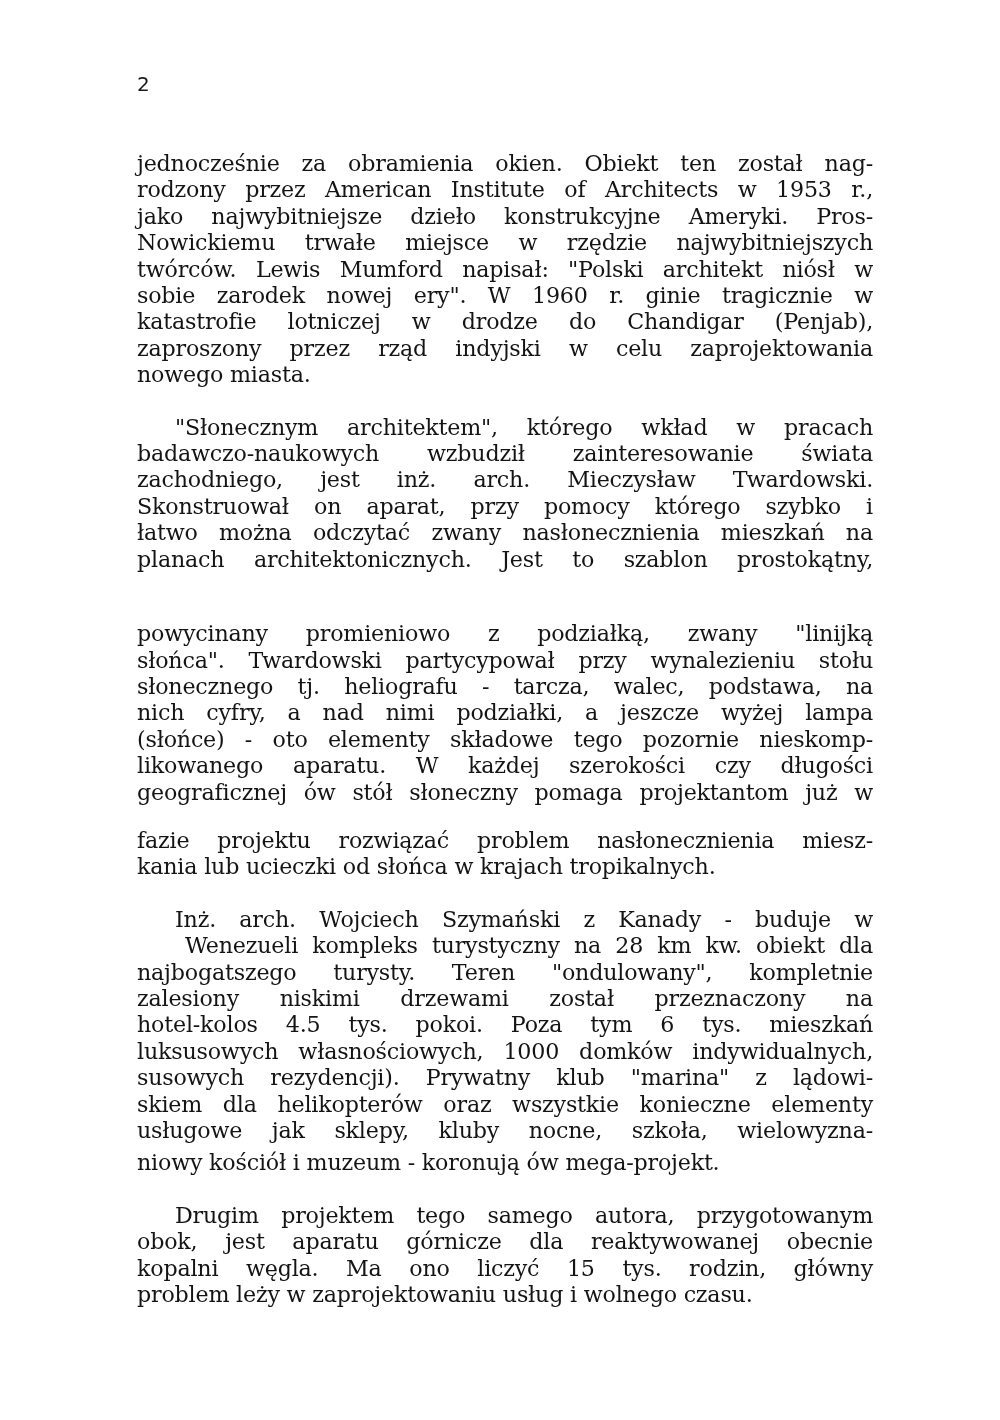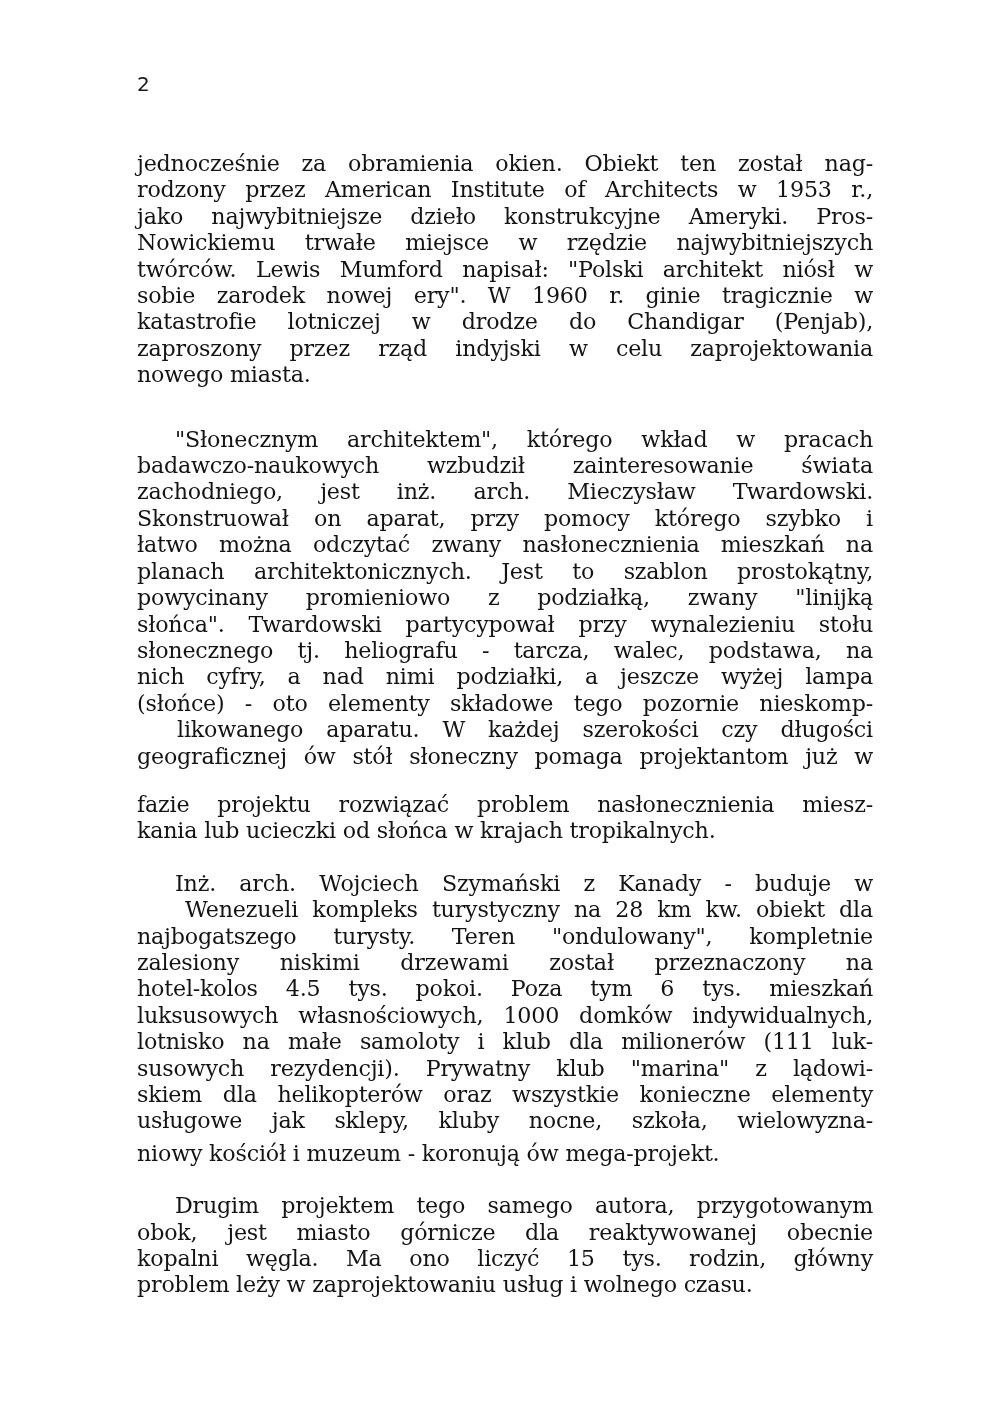--- a/index.html
+++ b/index.html
@@ -43,21 +43,21 @@
       text-align: justify;
       text-align-last: justify;
       white-space: nowrap;
     }
     .para .line.last {
       text-align-last: left;
     }
     .para.indent .line.first {
       text-indent: 38px;
     }
-    .p1 { margin-bottom: 38px; }
+    .p1 { margin-bottom: 26px; }
     .p2 { margin-bottom: 26px; }
     .p3 { margin-bottom: 26px; }
     .p4 { margin-bottom: 0; }
   </style>
 </head>
 <body>
 
 <div class="page-number">2</div>
 
 <div class="content">
@@ -73,44 +73,43 @@
     <span class="line last" style="display: block;">nowego miasta.</span>
   </div>
 
   <div class="para p2 indent">
     <span class="line first" style="display: block;">"Słonecznym architektem", którego wkład w pracach</span>
     <span class="line" style="display: block;">badawczo-naukowych wzbudził zainteresowanie świata</span>
     <span class="line" style="display: block;">zachodniego, jest inż. arch. Mieczysław Twardowski.</span>
     <span class="line" style="display: block;">Skonstruował on aparat, przy pomocy którego szybko i</span>
     <span class="line" style="display: block;">łatwo można odczytać zwany nasłonecznienia mieszkań na</span>
     <span class="line" style="display: block;">planach architektonicznych. Jest to szablon prostokątny,</span>
-    <span class="line" style="display: block;">powycinany promieniowo z podziałką, zwany "linijką</span>
+    <span class="line" style="display: block; margin-top: 48px;">powycinany promieniowo z podziałką, zwany "linijką</span>
     <span class="line" style="display: block;">słońca". Twardowski partycypował przy wynalezieniu stołu</span>
     <span class="line" style="display: block;">słonecznego tj. heliografu - tarcza, walec, podstawa, na</span>
     <span class="line" style="display: block;">nich cyfry, a nad nimi podziałki, a jeszcze wyżej lampa</span>
     <span class="line" style="display: block;">(słońce) - oto elementy składowe tego pozornie nieskomp-</span>
-    <span class="line" style="display: block; margin-left: 40px;">likowanego aparatu. W każdej szerokości czy długości</span>
+    <span class="line" style="display: block;">likowanego aparatu. W każdej szerokości czy długości</span>
     <span class="line" style="display: block;">geograficznej ów stół słoneczny pomaga projektantom już w</span>
     <span class="line" style="display: block; margin-top: 22px;">fazie projektu rozwiązać problem nasłonecznienia miesz-</span>
     <span class="line last" style="display: block;">kania lub ucieczki od słońca w krajach tropikalnych.</span>
   </div>
 
   <div class="para p3 indent">
     <span class="line first" style="display: block;">Inż. arch. Wojciech Szymański z Kanady - buduje w</span>
     <span class="line" style="display: block; margin-left: 48px;">Wenezueli kompleks turystyczny na 28 km kw. obiekt dla</span>
     <span class="line" style="display: block;">najbogatszego turysty. Teren "ondulowany", kompletnie</span>
     <span class="line" style="display: block;">zalesiony niskimi drzewami został przeznaczony na</span>
     <span class="line" style="display: block;">hotel-kolos 4.5 tys. pokoi. Poza tym 6 tys. mieszkań</span>
     <span class="line" style="display: block;">luksusowych własnościowych, 1000 domków indywidualnych,</span>
-    <span class="line" style="display: block;">lotnisko na małe samoloty i klub dla milionerów (111 luk-</span>
     <span class="line" style="display: block;">susowych rezydencji). Prywatny klub "marina" z lądowi-</span>
     <span class="line" style="display: block;">skiem dla helikopterów oraz wszystkie konieczne elementy</span>
     <span class="line" style="display: block;">usługowe jak sklepy, kluby nocne, szkoła, wielowyzna-</span>
     <span class="line last" style="display: block; margin-top: 6px;">niowy kościół i muzeum - koronują ów mega-projekt.</span>
   </div>
 
   <div class="para p4 indent">
     <span class="line first" style="display: block;">Drugim projektem tego samego autora, przygotowanym</span>
-    <span class="line" style="display: block;">obok, jest miasto górnicze dla reaktywowanej obecnie</span>
+    <span class="line" style="display: block;">obok, jest aparatu górnicze dla reaktywowanej obecnie</span>
     <span class="line" style="display: block;">kopalni węgla. Ma ono liczyć 15 tys. rodzin, główny</span>
     <span class="line last" style="display: block;">problem leży w zaprojektowaniu usług i wolnego czasu.</span>
   </div>
 </div>
 
 </body></html>

